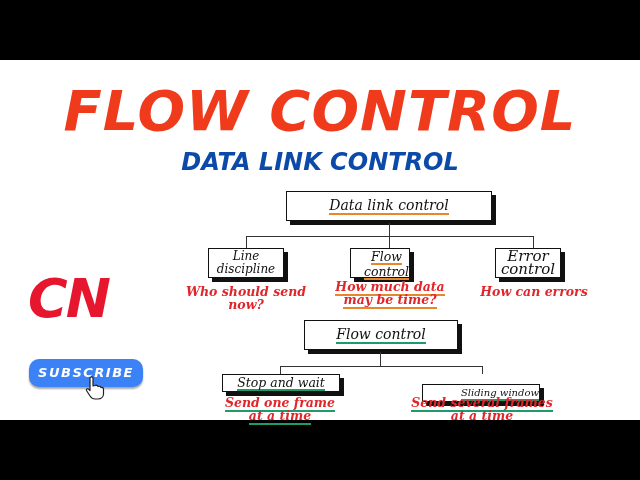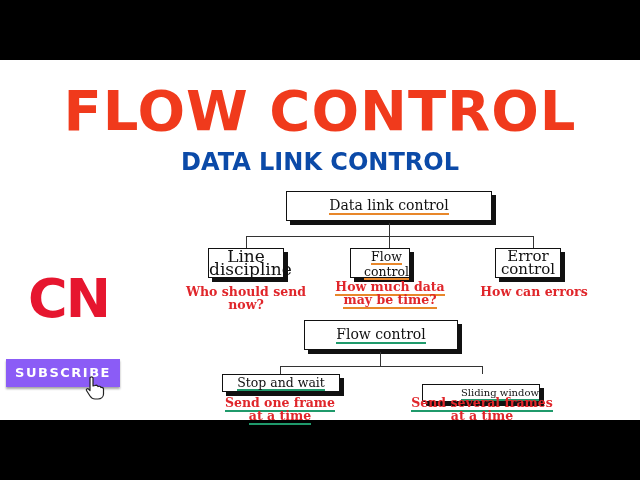--- a/index.html
+++ b/index.html
@@ -1,34 +1,34 @@
 <!DOCTYPE html>
 <html><head>
 <meta charset="utf-8">
 <style>
   * { margin: 0; padding: 0; box-sizing: border-box; }
   html, body { width: 640px; height: 480px; background: #000; overflow: hidden; }
-  #stage { position: absolute; left: 0; top: 0; width: 640px; height: 472px; background: #000; }
+  #stage { position: absolute; left: 0; top: 0; width: 640px; height: 472px; background: #000; font-style: italic; }
   #canvas { position: absolute; left: 0; top: 60px; width: 640px; height: 360px; background: #fff; }
 
   .title { position: absolute; left: 0; width: 640px; text-align: center; font-family: "DejaVu Sans", sans-serif; font-weight: bold; }
   #main-title { top: 18px; font-size: 56px; letter-spacing: 1px; color: #f03a1c; }
   #sub-title { top: 88px; font-size: 24px; color: #0b4aa8; }
 
   .box { position: absolute; background: #fff; border: 1.5px solid #111; box-shadow: 4px 4px 0 #111; font-family: "DejaVu Serif", "Liberation Serif", serif; color: #111; text-align: center; }
   .box span { display: inline-block; }
   .u-orange { border-bottom: 2px solid #e8872a; }
   .u-green { border-bottom: 2px solid #1f9a6b; }
 
   .line { position: absolute; background: #333; }
 
   .caption { position: absolute; text-align: center; font-family: "DejaVu Serif", "Liberation Serif", serif; font-weight: bold; color: #e0262b; font-size: 12.5px; line-height: 13px; }
 
   #cn-logo { position: absolute; left: 28px; top: 207px; font-family: "DejaVu Sans", sans-serif; font-weight: bold; font-size: 54px; color: #e6162f; letter-spacing: -2px; }
-  #subscribe-btn { position: absolute; left: 6px; top: 299px; width: 114px; height: 28px; background: #8b5cf6; border-radius: 0; box-shadow: 0 2px 2px rgba(0,0,0,0.35); color: #fff; font-family: "DejaVu Sans", sans-serif; font-weight: bold; font-size: 13px; letter-spacing: 1.5px; text-align: center; line-height: 28px; }
+  #subscribe-btn { position: absolute; left: 29px; top: 299px; width: 114px; height: 28px; background: #3b82f6; border-radius: 10px; box-shadow: 0 2px 2px rgba(0,0,0,0.35); color: #fff; font-family: "DejaVu Sans", sans-serif; font-weight: bold; font-size: 13px; letter-spacing: 1.5px; text-align: center; line-height: 28px; }
   #hand-icon { position: absolute; left: 84px; top: 316px; width: 26px; height: 24px; }
 </style>
 </head>
 <body>
 
 <div id="stage">
   <div id="canvas">
 
     <div id="main-title" class="title">FLOW CONTROL</div>
     <div id="sub-title" class="title">DATA LINK CONTROL</div>
@@ -36,21 +36,21 @@
     <div class="box" style="left:286px; top:131px; width:206px; height:30px; font-size:14px; line-height:27px;">
       <span class="u-orange" style="line-height:16px;">Data link control</span>
     </div>
 
     <div class="line" style="left:389px; top:163px; width:1px; height:13px;"></div>
     <div class="line" style="left:246px; top:176px; width:288px; height:1px;"></div>
     <div class="line" style="left:246px; top:176px; width:1px; height:12px;"></div>
     <div class="line" style="left:389px; top:176px; width:1px; height:12px;"></div>
     <div class="line" style="left:533px; top:176px; width:1px; height:12px;"></div>
 
-    <div class="box" style="left:208px; top:188px; width:76px; height:30px; font-size:17px; line-height:13px; padding-top:1px;">
+    <div class="box" style="left:208px; top:188px; width:76px; height:30px; font-size:12px; line-height:13px; padding-top:1px;">
       <div>Line</div>
       <div>discipline</div>
     </div>
     <div class="box" style="left:350px; top:188px; width:60px; height:30px; font-size:12.5px; line-height:13px; padding-top:1px;padding-left:13px;">
       <div><span class="u-orange" style="line-height:12px;">Flow</span></div>
       <div><span class="u-orange" style="line-height:12px;">control</span></div>
     </div>
     <div class="box" style="left:495px; top:188px; width:66px; height:30px; font-size:15px; line-height:13px; padding-top:1px;">
       <div>Error</div>
       <div>control</div>

